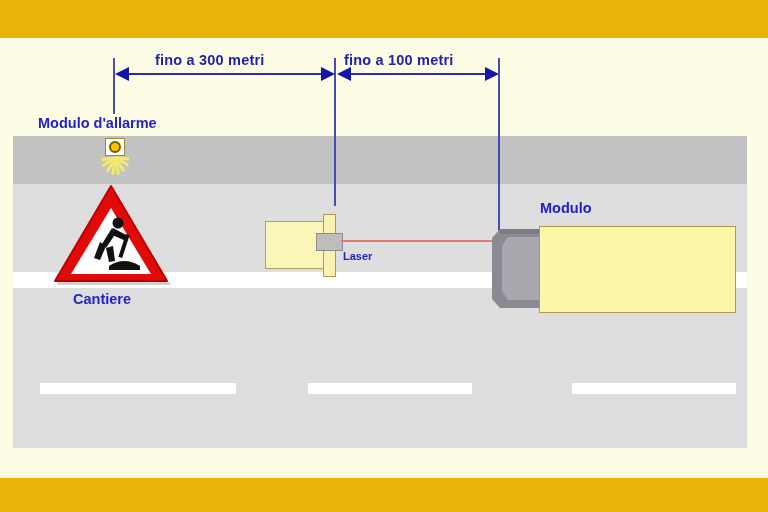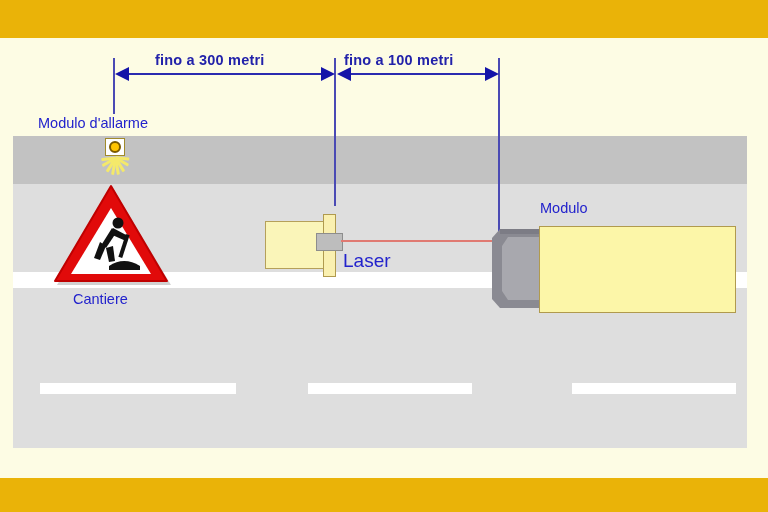--- a/index.html
+++ b/index.html
@@ -33,24 +33,24 @@
   .a1l{left:115px;}
   .a1r{left:321px;}
   .a2l{left:337px;}
   .a2r{left:485px;}
 
   .dimlabel{position:absolute;top:52px;color:#2222aa;font-size:14.5px;font-weight:bold;letter-spacing:.2px;white-space:nowrap;}
   .dl1{left:155px;}
   .dl2{left:344px;}
 
   
-  .lbl{position:absolute;color:#2222cc;font-weight:normal;white-space:nowrap;}
+  .lbl{position:absolute;color:#2222cc;font-weight:bold;white-space:nowrap;}
   .lbl-modulo{left:38px;top:115px;font-size:14.5px;}
   .lbl-cantiere{left:73px;top:277px;font-size:14.5px;margin-top:14px;}
-  .lbl-laser{left:343px;top:250px;font-size:19px;}
+  .lbl-laser{left:343px;top:250px;font-size:11px;}
   .lbl-camion{left:540px;top:200px;font-size:14.5px;}
 
   
   .alarm{position:absolute;left:92px;top:138px;width:46px;height:44px;}
   .lamp-box{position:absolute;left:13px;top:0px;width:20px;height:18px;background:#ffffff;border:1px solid #a08a2a;box-sizing:border-box;}
   .lamp-dot{position:absolute;left:17px;top:3px;width:12px;height:12px;border-radius:50%;background:#ffc400;border:2px solid #7a5a00;box-sizing:border-box;}
   .ray{position:absolute;background:#f4e96a;width:2.5px;border-radius:1px;transform-origin:50% 0%;left:22px;top:20px;}
 
   
   .sign{position:absolute;left:50px;top:182px;width:122px;height:105px;}

